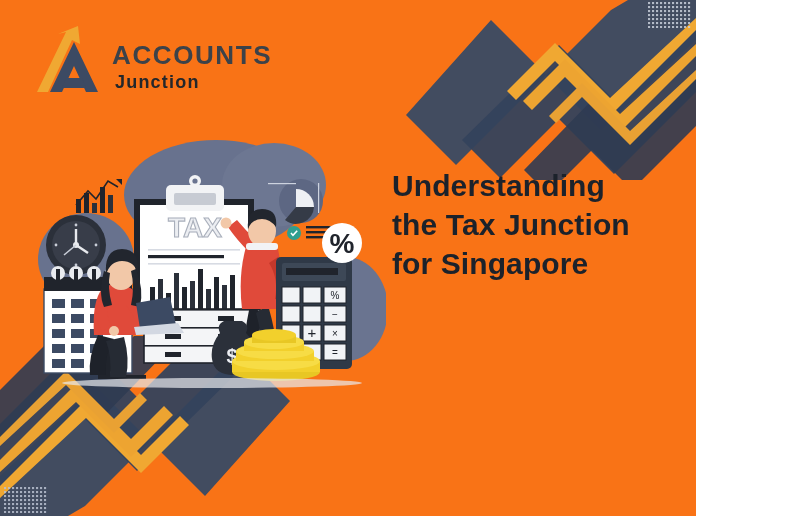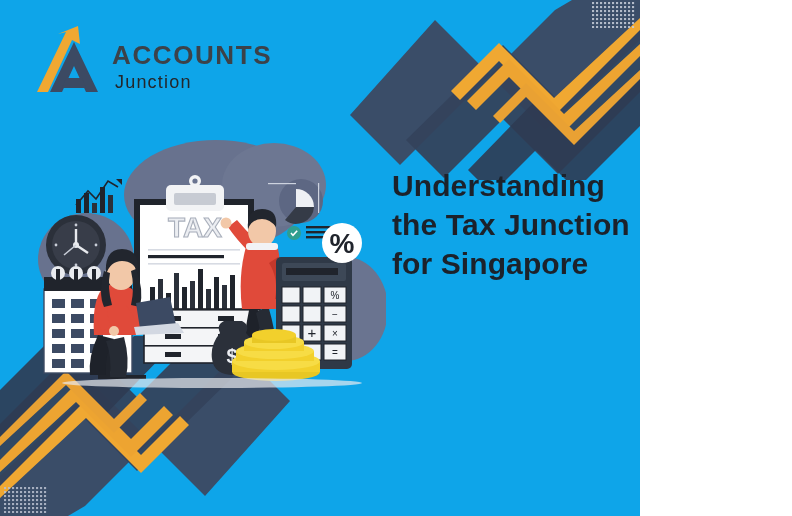--- a/index.html
+++ b/index.html
@@ -5,22 +5,22 @@
   * { margin:0; padding:0; box-sizing:border-box; }
   html,body { width:792px; height:516px; }
   body {
     font-family:"Liberation Sans", sans-serif;
     background:#ffffff;
     overflow:hidden;
     position:relative;
   }
   .banner {
     position:absolute; inset:0;
-    width:640px; height:516px;
-    background:#0ea5e9;
+    width:696px; height:516px;
+    background:#f97316;
     overflow:hidden;
     padding-left:19px;
   }
 
   
   .corner { position:absolute; width:300px; height:180px; pointer-events:none; }
   .corner-tr { top:0; right:0; }
   .corner-bl { bottom:0; left:0; }
   .corner svg { display:block; width:100%; height:100%; }
 
@@ -34,21 +34,21 @@
     display:flex; align-items:center; gap:12px;
   }
   .logo-mark { width:66px; height:82px; flex:0 0 auto; }
   .logo-mark svg { display:block; width:100%; height:100%; }
   .logo-words { display:flex; flex-direction:column; line-height:1; padding-top:6px; }
   .logo-accounts {
     font-size:26px; font-weight:bold; letter-spacing:1.6px;
     color:#3c4249;
   }
   .logo-junction {
-    font-size:18px; font-weight:normal; letter-spacing:1.2px;
+    font-size:18px; font-weight:bold; letter-spacing:1.2px;
     color:#24272b; margin-top:5px; padding-left:3px;
   }
 
   
   .headline {
     position:absolute; left:392px; top:166px; width:378px;
     text-align:left;
     font-size:30px; font-weight:bold; line-height:1.30;
     color:#1c222b; letter-spacing:.1px;
   }

